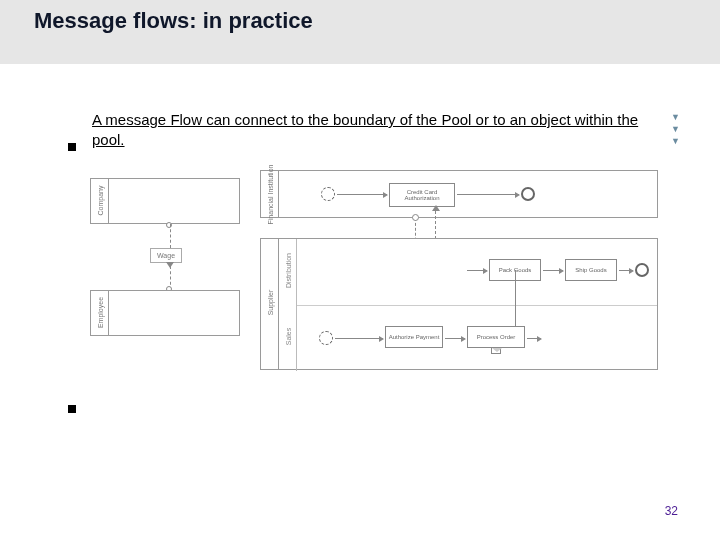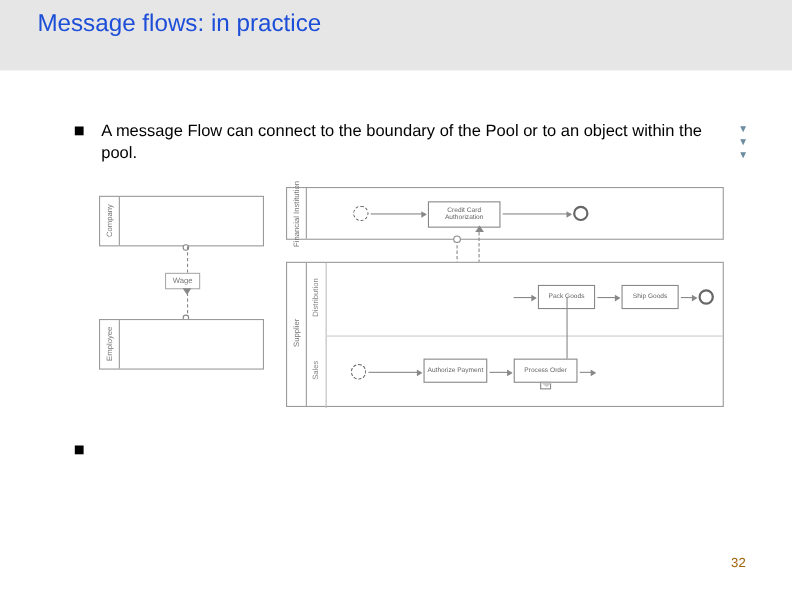--- a/index.html
+++ b/index.html
@@ -18,33 +18,35 @@
     background: #e6e6e6;
     padding: 6px 0 0 34px;
   }
   .pretitle {
     font-size: 14px;
     font-weight: bold;
     color: #2d2d2d;
   }
   .title {
     font-size: 22px;
-    color: #1d4ed8;
+    color: #0f172a;
     margin-top: 2px;
+    font-weight: bold;
   }
   .content {
     position: absolute;
     top: 110px;
     left: 68px;
     right: 60px;
   }
   .bullet-row {
     display: flex;
-    align-items: flex-start;
+    align-items: flex-end;
     margin-bottom: 14px;
+    text-decoration: underline;
   }
   .bullet-mark {
     width: 8px; height: 8px;
     background: #000;
     margin-top: 5px;
     margin-right: 16px;
     flex-shrink: 0;
   }
   .bullet-text {
     font-size: 15px;
@@ -184,21 +186,21 @@
     display: flex;
     flex-direction: column;
     gap: 2px;
   }
   .decor span { font-size: 9px; color: #6b8ca0; }
   .pagenum {
     position: absolute;
     right: 42px;
     bottom: 22px;
     font-size: 12px;
-    color: #a16207;
+    color: #4c1d95;
   }
 </style>
 </head>
 <body>
 
 <div class="header">
   <div class="title">Message flows: in practice</div>
 </div>
 
 <div class="decor">

